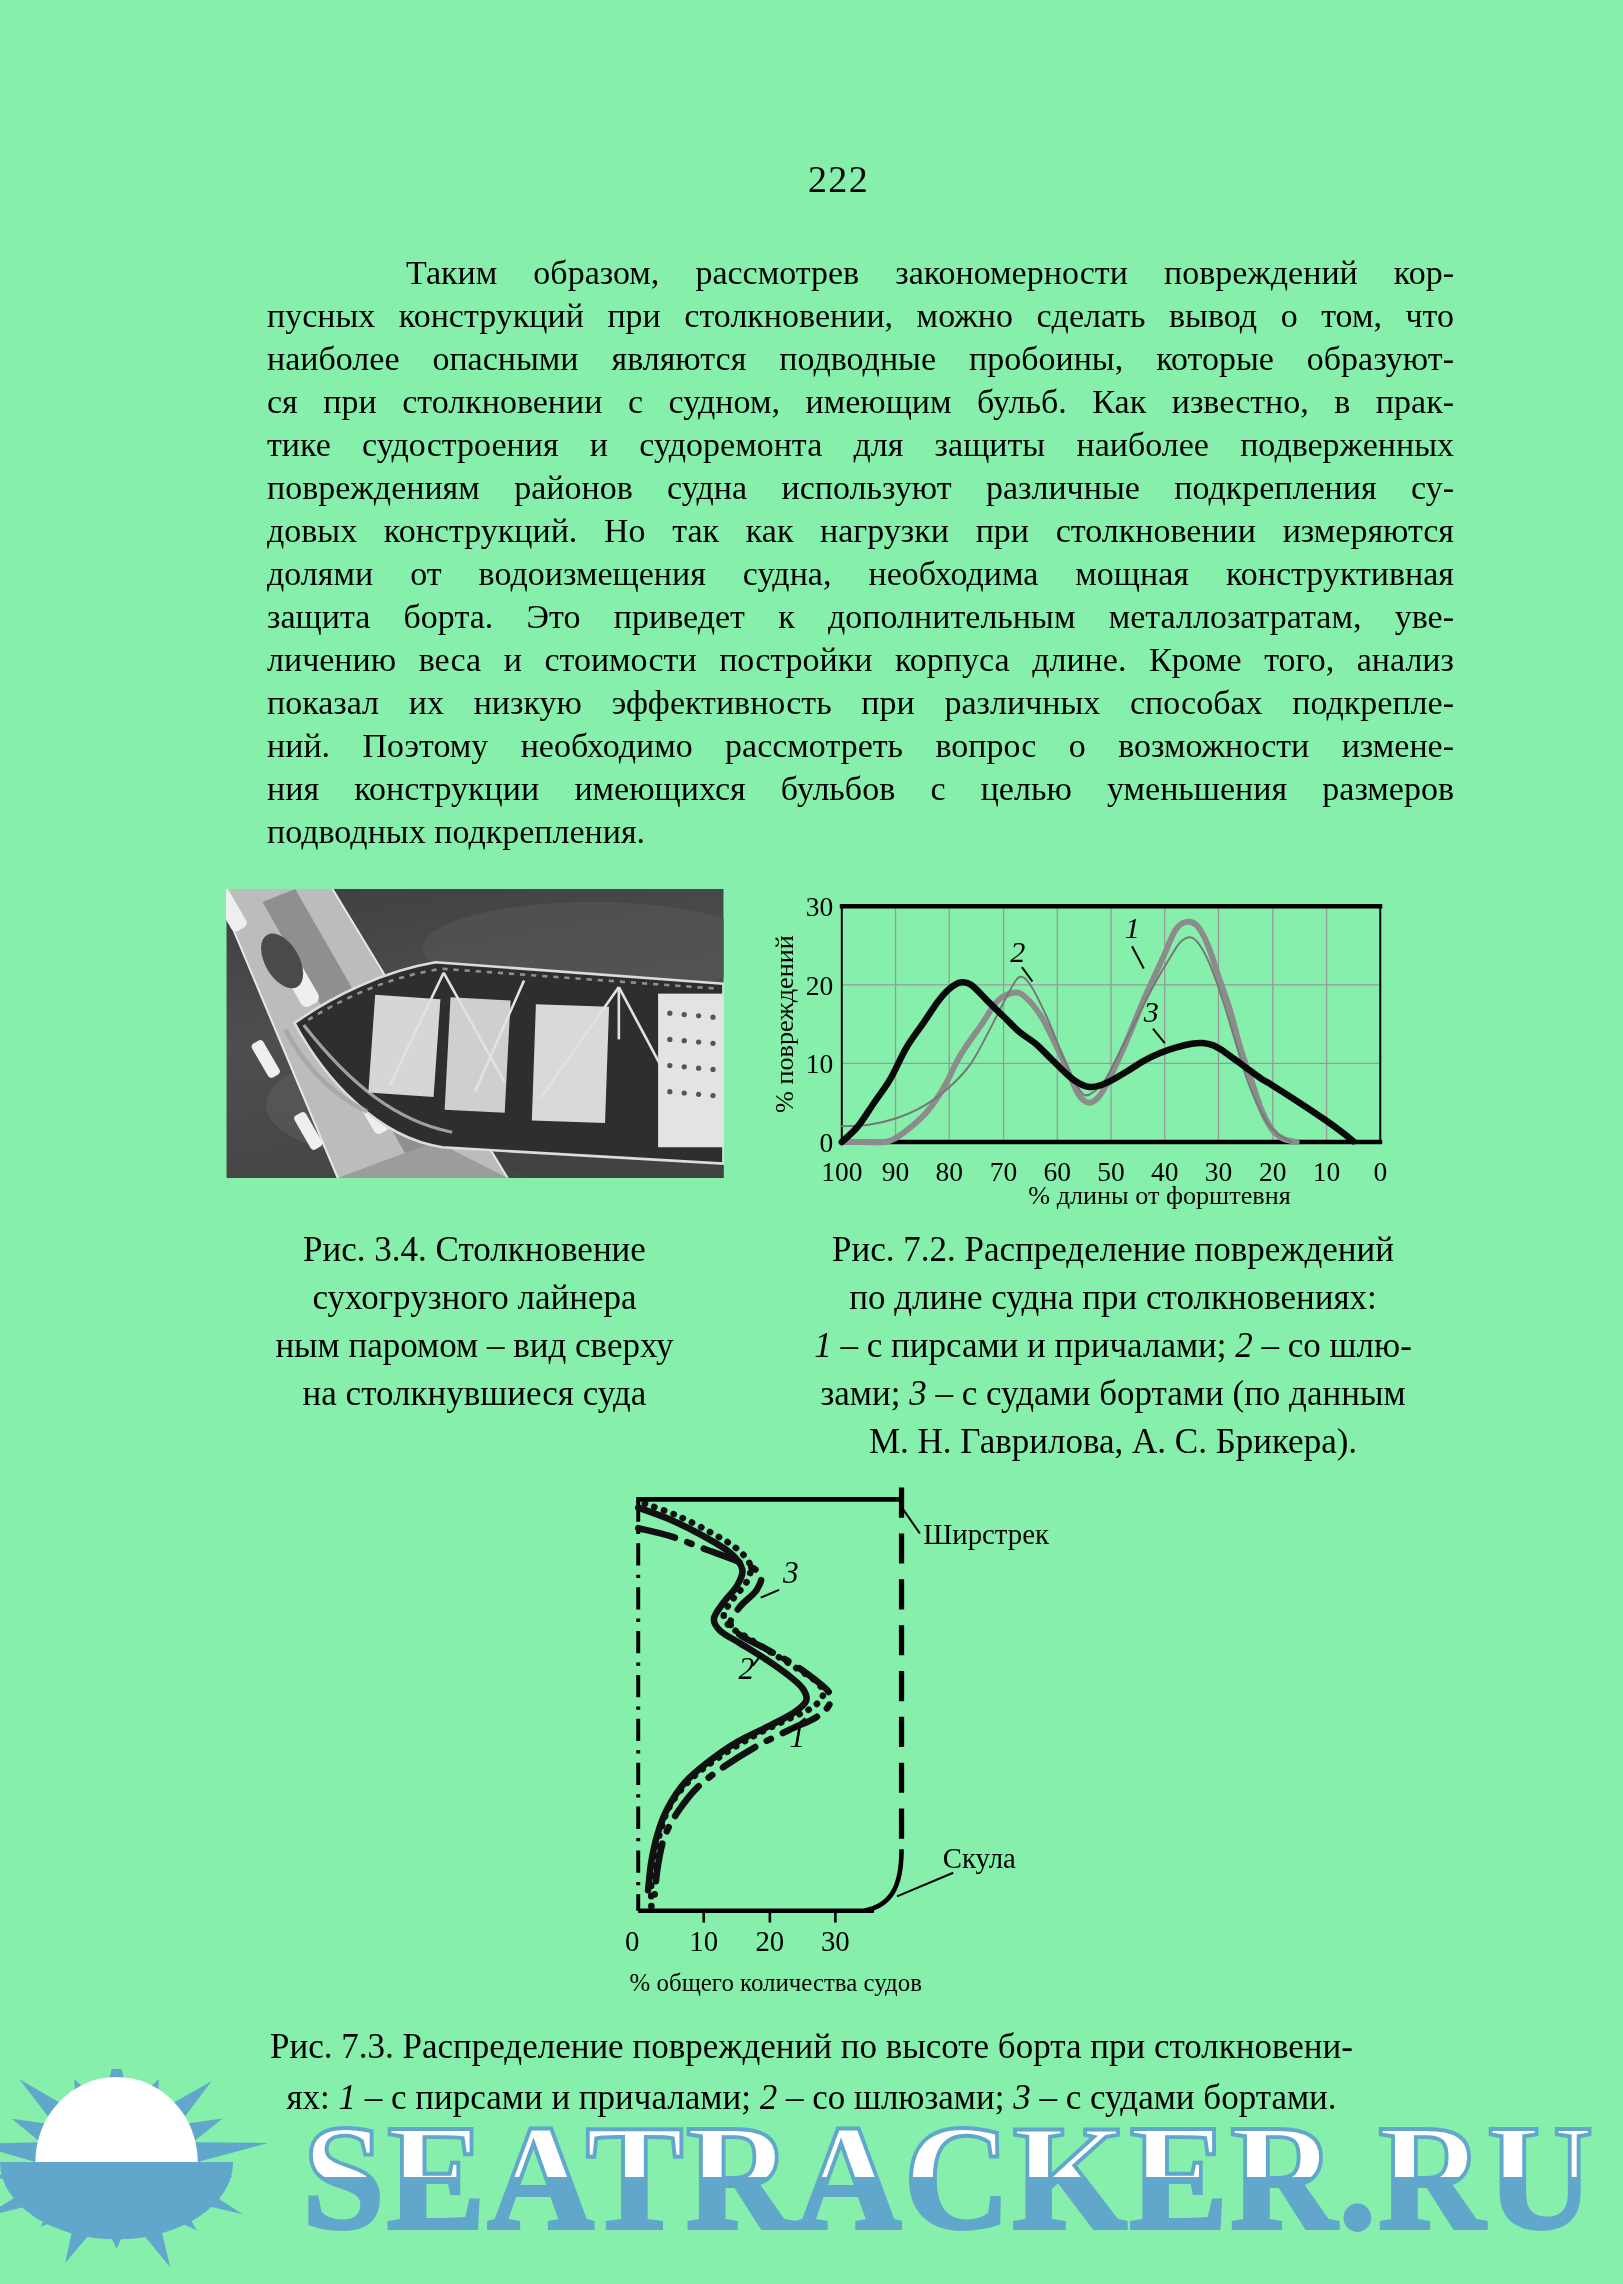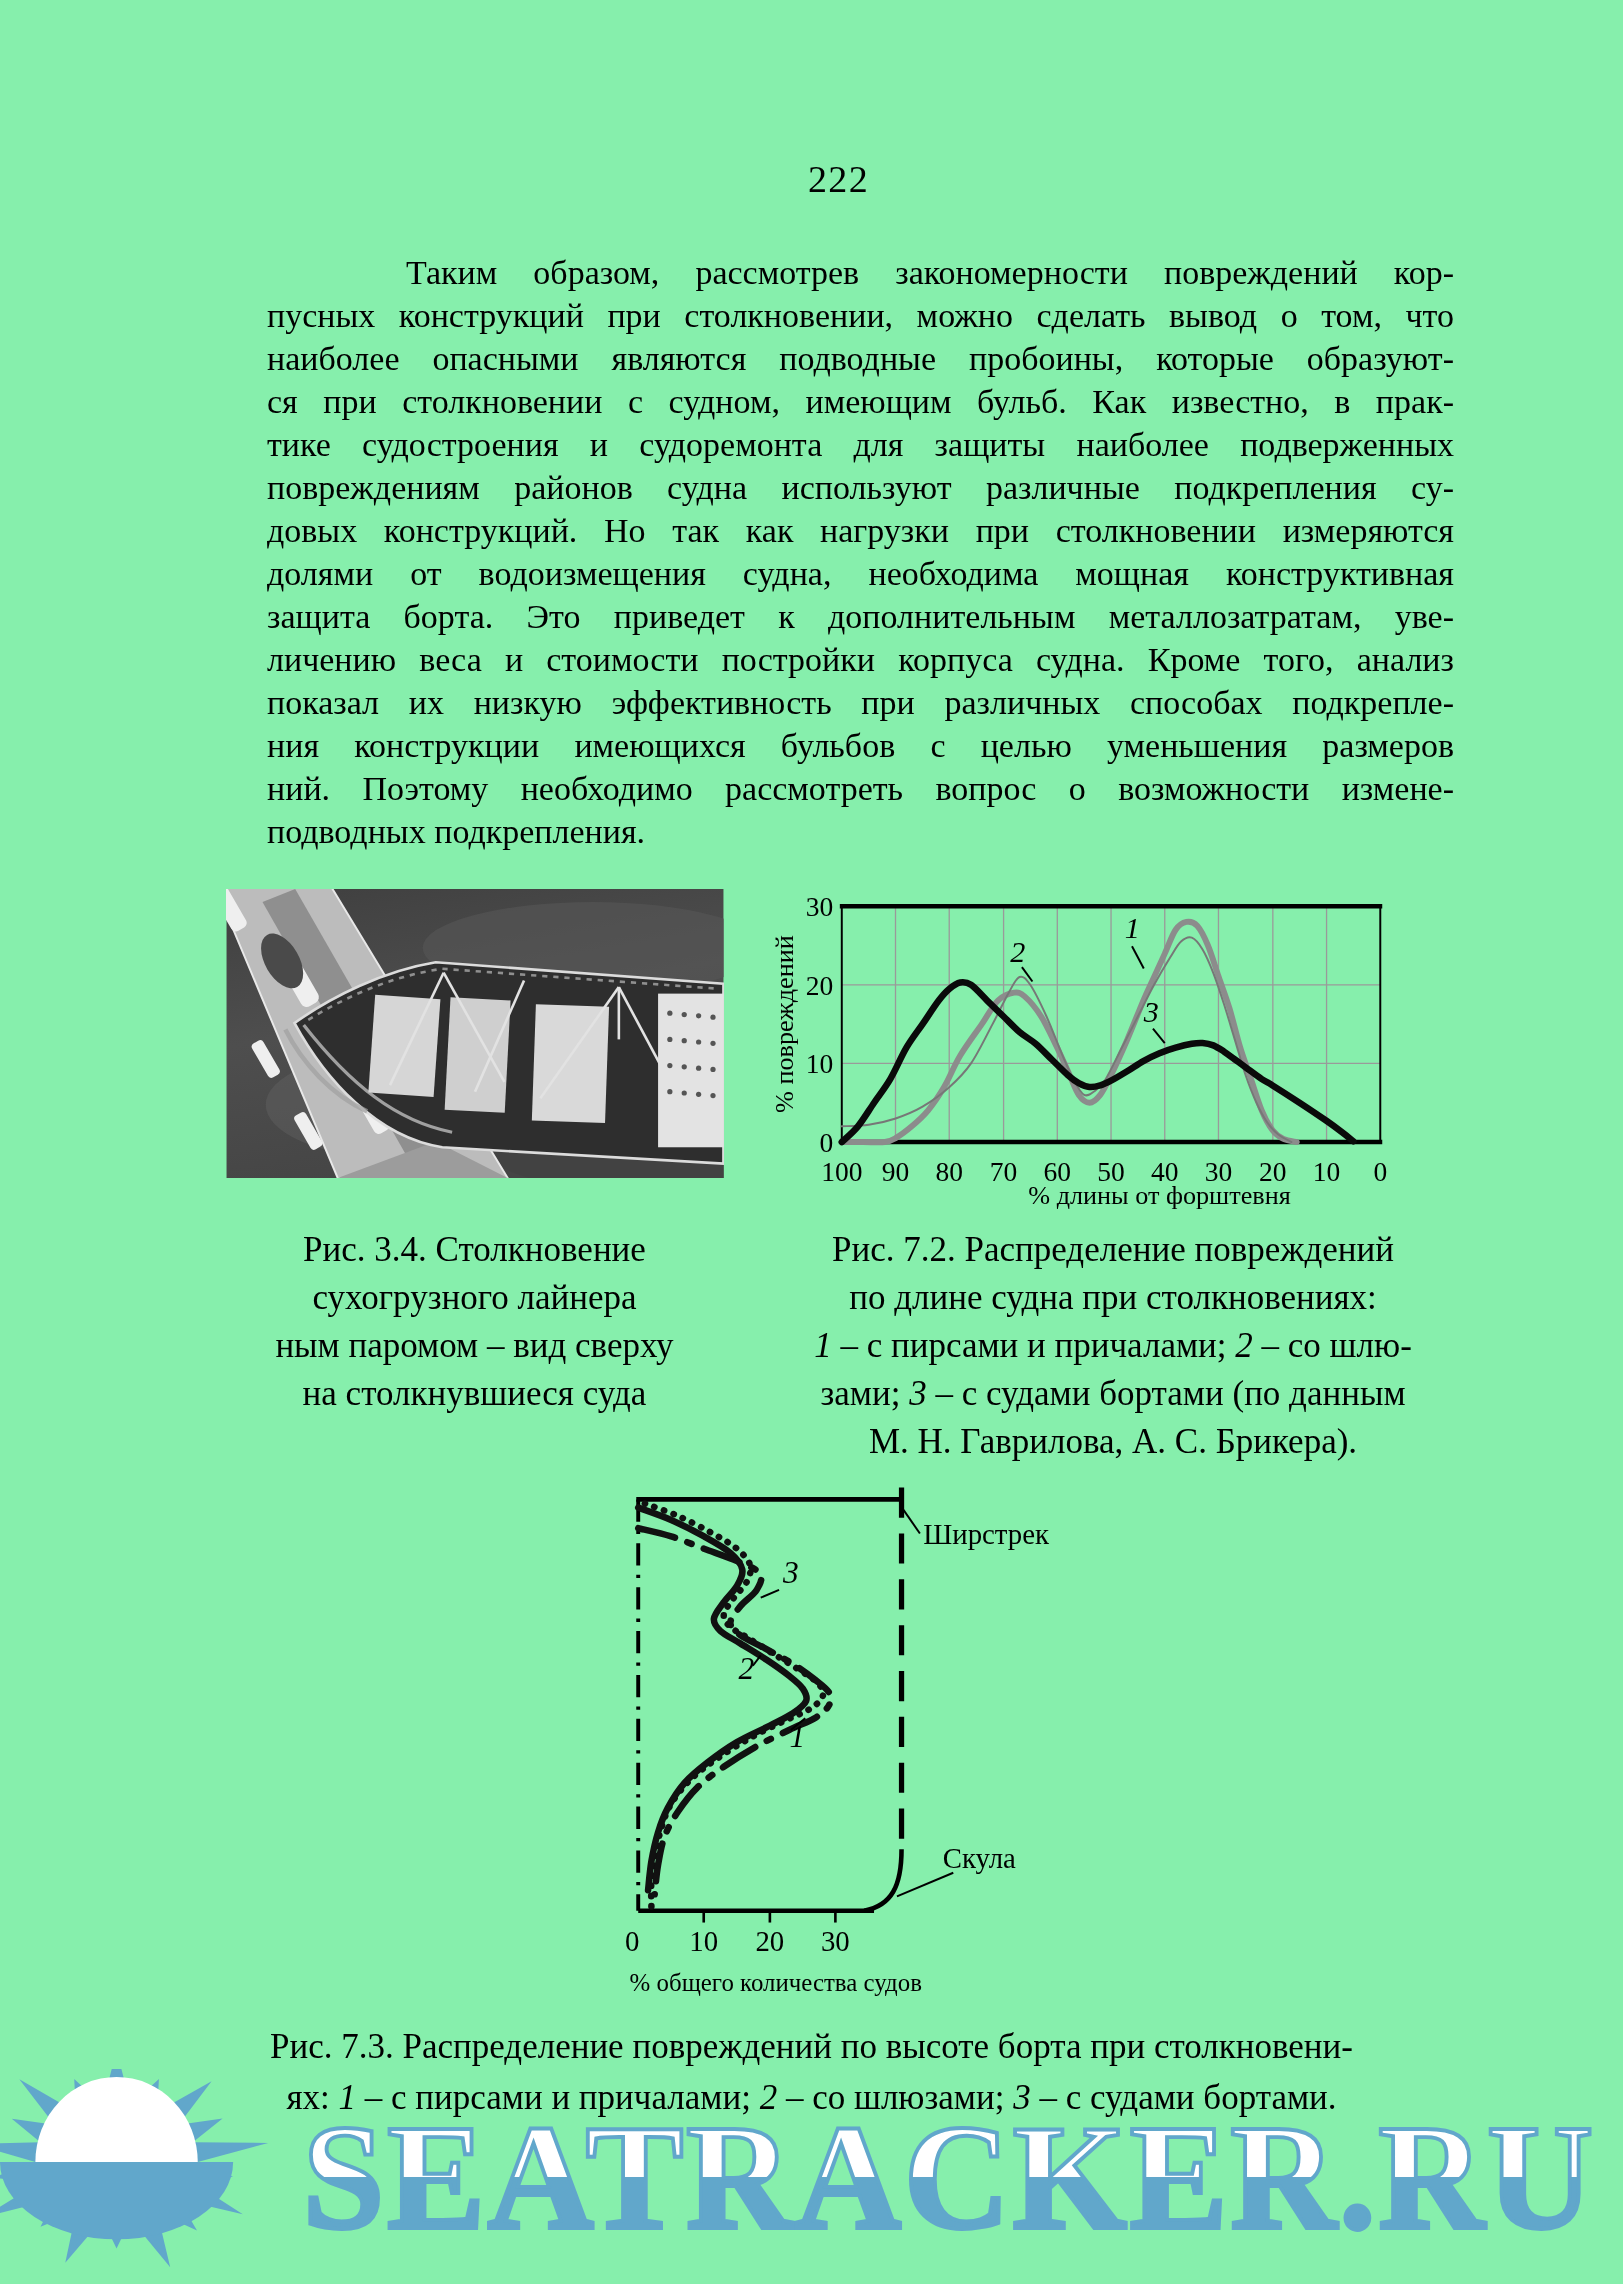--- a/index.html
+++ b/index.html
@@ -33,24 +33,24 @@
   <div class="bodytext">
     <div class="tline first">Таким образом, рассмотрев закономерности повреждений кор-</div>
     <div class="tline">пусных конструкций при столкновении, можно сделать вывод о том, что</div>
     <div class="tline">наиболее опасными являются подводные пробоины, которые образуют-</div>
     <div class="tline">ся при столкновении с судном, имеющим бульб. Как известно, в прак-</div>
     <div class="tline">тике судостроения и судоремонта для защиты наиболее подверженных</div>
     <div class="tline">повреждениям районов судна используют различные подкрепления су-</div>
     <div class="tline">довых конструкций. Но так как нагрузки при столкновении измеряются</div>
     <div class="tline">долями от водоизмещения судна, необходима мощная конструктивная</div>
     <div class="tline">защита  борта. Это приведет к дополнительным металлозатратам, уве-</div>
-    <div class="tline">личению веса и стоимости постройки корпуса судна. Кроме того, анализ</div>
+    <div class="tline">личению веса и стоимости постройки корпуса длине. Кроме того, анализ</div>
     <div class="tline">показал их низкую эффективность при различных способах подкрепле-</div>
+    <div class="tline">ний. Поэтому необходимо рассмотреть вопрос о возможности измене-</div>
     <div class="tline">ния конструкции имеющихся бульбов с целью уменьшения размеров</div>
-    <div class="tline">ний. Поэтому необходимо рассмотреть вопрос о возможности измене-</div>
     <div class="tline last">подводных подкрепления.</div>
   </div>
 
   <svg id="fig71" class="figsvg" width="498" height="289" viewBox="0 0 760 442">
     <defs>
       <linearGradient id="waterg" x1="0" y1="0" x2="0.3" y2="1">
         <stop offset="0" stop-color="#3f3f3f"></stop>
           <stop offset="0.5" stop-color="#4e4e4e"></stop>
           <stop offset="1" stop-color="#454545"></stop>
       </linearGradient>

